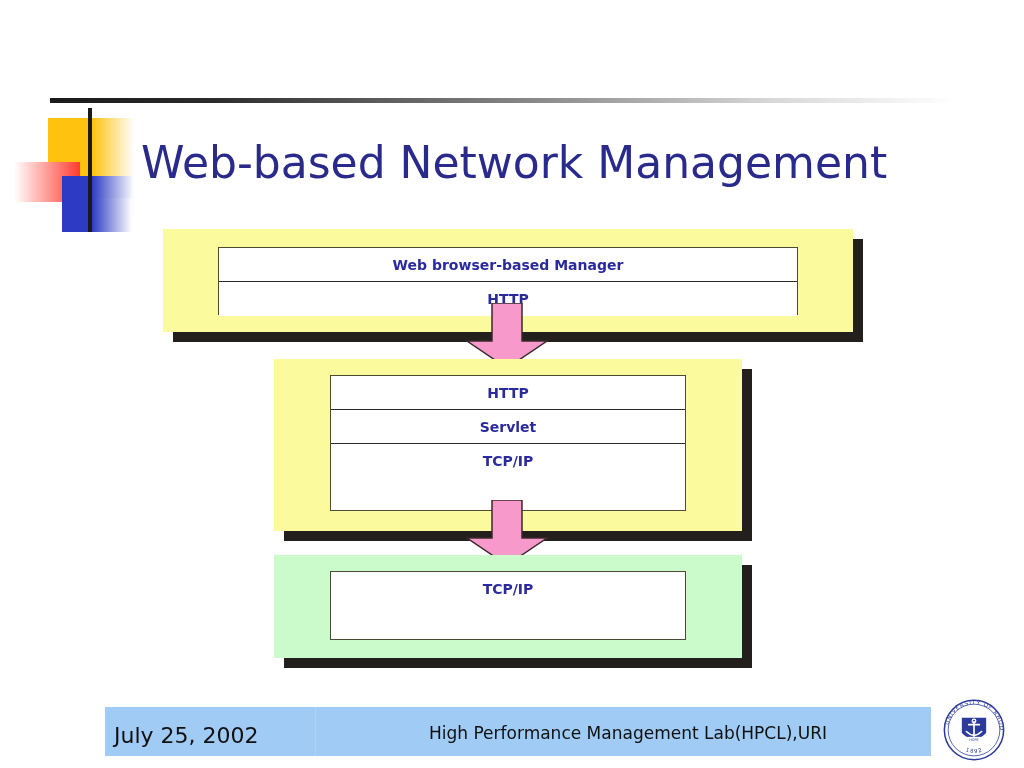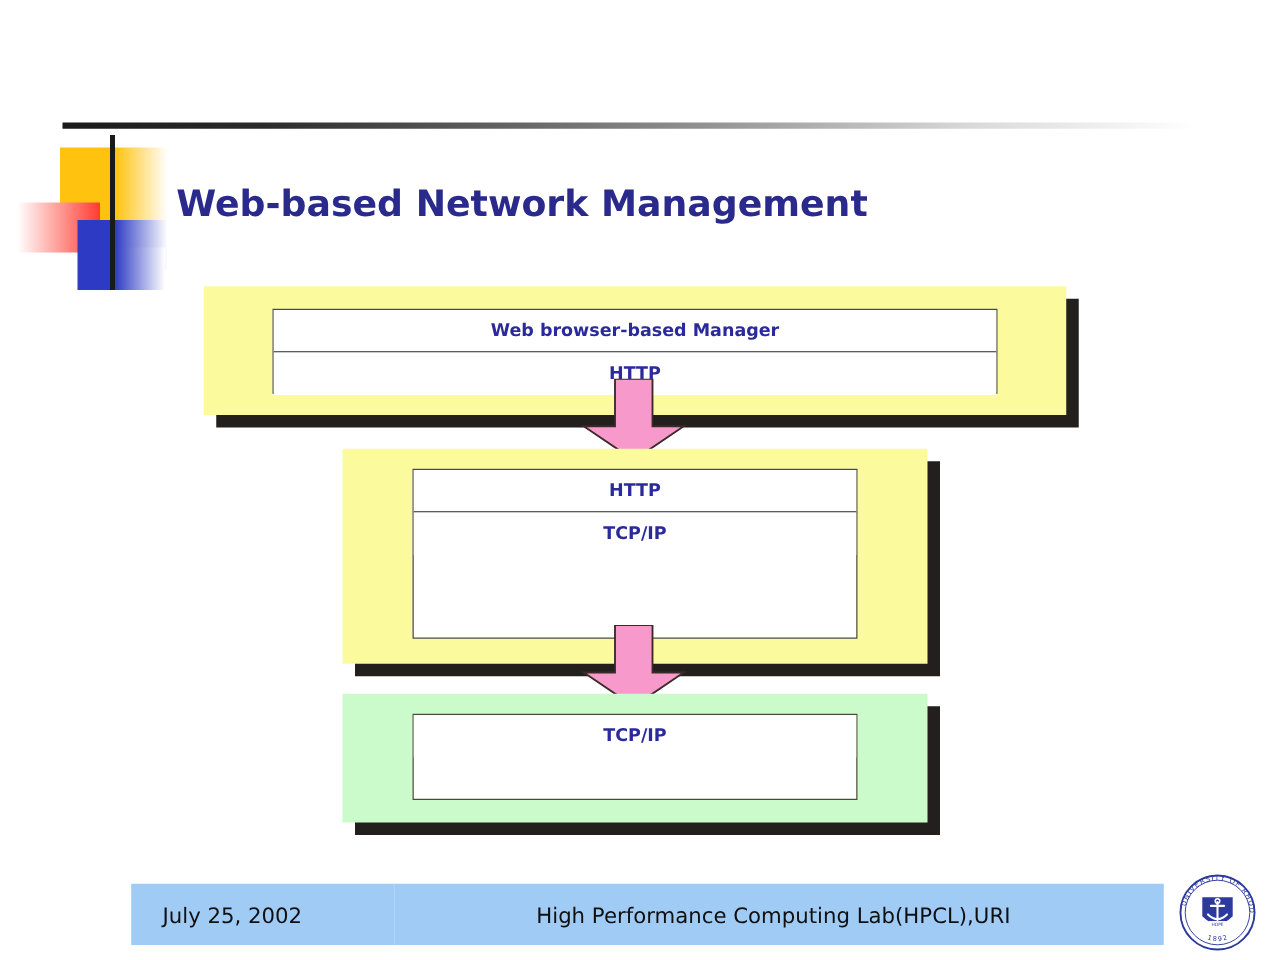--- a/index.html
+++ b/index.html
@@ -86,24 +86,24 @@
     width: 905px;
     height: 5px;
     background: linear-gradient(to right, #1a1a1a 0%, #2b2b2b 18%, #8d8d8d 55%, #d8d8d8 80%, #ffffff 100%);
   }
 
   
   #page-title {
     position: absolute;
     left: 141px;
     top: 141px;
-    font-size: 29px;
+    font-size: 44px;
     line-height: 44px;
     color: #2A2A8C;
-    font-weight: 700;
+    font-weight: 400;
     letter-spacing: 0px;
     white-space: nowrap;
   }
 
   
   #diagram {
     position: absolute;
     left: 0;
     top: 0;
     width: 1024px;
@@ -200,23 +200,23 @@
   #footer-divider {
     position: absolute;
     left: 315px;
     top: 707px;
     width: 1px;
     height: 49px;
     background: #AED3F7;
   }
   #footer-date {
     position: absolute;
-    left: 130px;
+    left: 114px;
     top: 723px;
-    font-size: 17px;
+    font-size: 22px;
     color: #101010;
     white-space: nowrap;
   }
   #footer-lab {
     position: absolute;
     left: 429px;
     top: 723px;
     font-size: 17px;
     color: #101010;
     white-space: nowrap;
@@ -261,20 +261,21 @@
     <svg viewBox="0 0 100 66" preserveAspectRatio="none">
       <polygon points="35,0 65,0 65,38 90,38 50,65 10,38 35,38" fill="#F79ACB" stroke="#3a2a2a" stroke-width="1.5"></polygon>
     </svg>
   </div>
 
   <div class="panel" id="panel-server">
     <div class="panel-shadow"></div>
     <div class="panel-face"></div>
     <div class="panel-rows">
       <div class="layer-row">HTTP</div>
+      <div class="layer-row">Servlet</div>
       <div class="layer-row">TCP/IP</div>
     </div>
   </div>
 
   <div class="flow-arrow" id="arrow-bottom">
     <svg viewBox="0 0 100 66" preserveAspectRatio="none">
       <polygon points="35,0 65,0 65,38 90,38 50,65 10,38 35,38" fill="#F79ACB" stroke="#3a2a2a" stroke-width="1.5"></polygon>
     </svg>
   </div>
 
@@ -284,21 +285,21 @@
     <div class="panel-rows">
       <div class="layer-row">TCP/IP</div>
     </div>
   </div>
 
 </div>
 
 <div id="footer-bar"></div>
 <div id="footer-divider"></div>
 <div id="footer-date">July 25, 2002</div>
-<div id="footer-lab">High Performance Computing Lab(HPCL),URI</div>
+<div id="footer-lab">High Performance Management Lab(HPCL),URI</div>
 
 <div id="uri-seal">
   <svg viewBox="0 0 100 100">
     <defs>
       <path id="sealArcTop" d="M 16,50 A 34,34 0 0 1 84,50" fill="none"></path>
       <path id="sealArcBottom" d="M 20,50 A 30,30 0 0 0 80,50" fill="none"></path>
     </defs>
     <circle cx="50" cy="50" r="39" fill="#ffffff" stroke="#2B3A9C" stroke-width="2"></circle>
     <circle cx="50" cy="50" r="34" fill="#ffffff" stroke="#2B3A9C" stroke-width="1"></circle>
     <text font-size="7.5" fill="#2B3A9C" font-family="'DejaVu Sans','Liberation Sans',sans-serif" letter-spacing="1.1">

